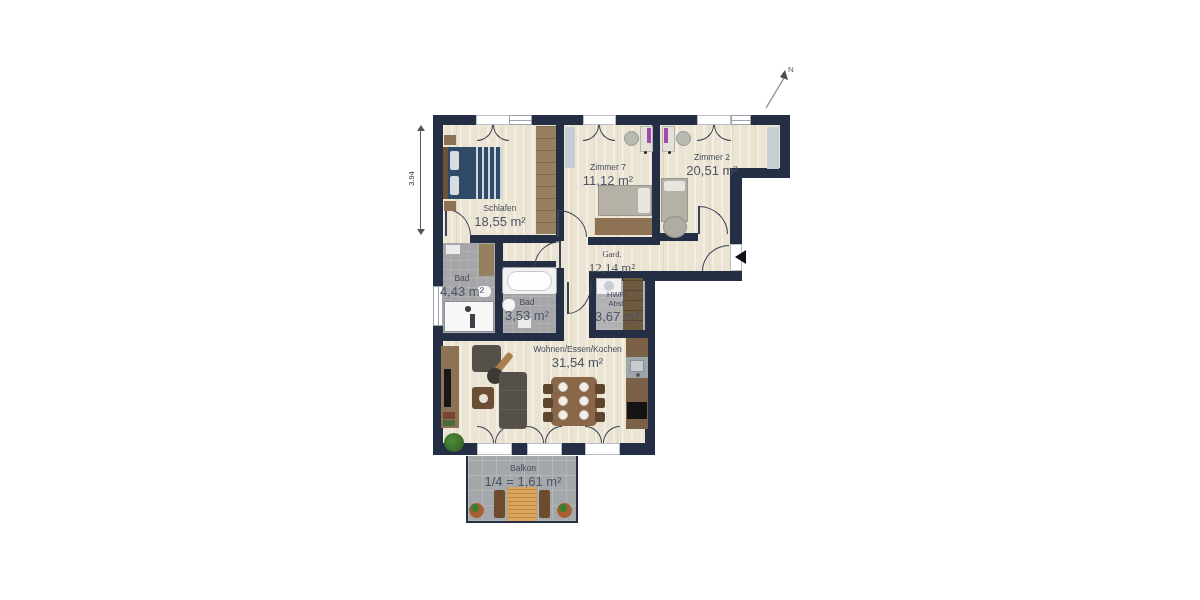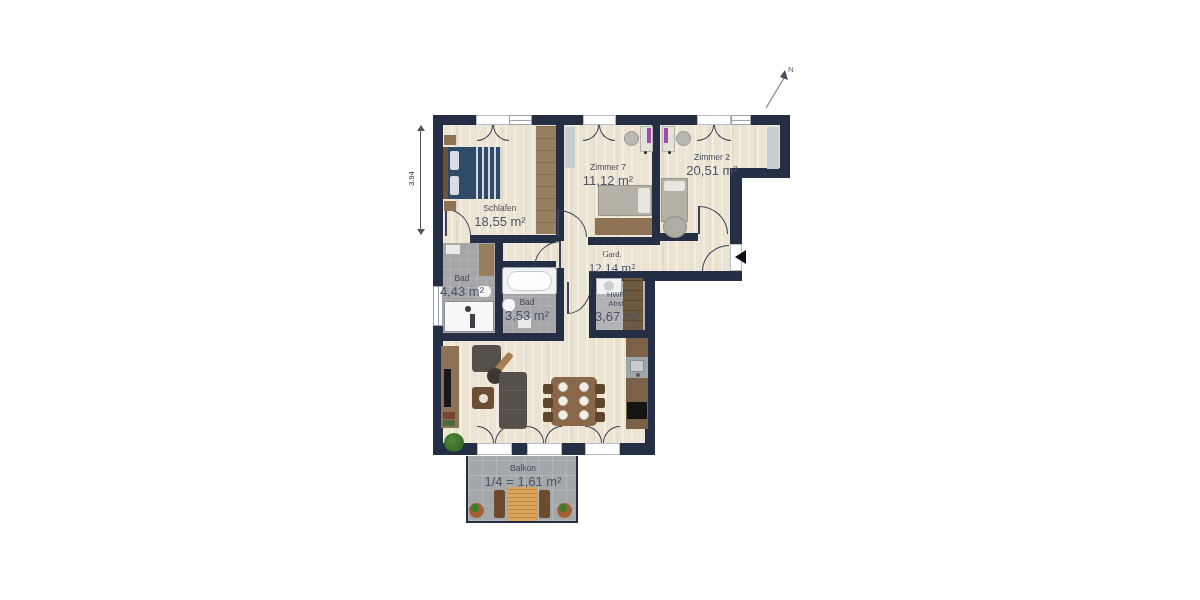--- a/index.html
+++ b/index.html
@@ -209,20 +209,24 @@
   </div>
   <div class="lbl" style="left:499px;top:297px;width:56px;">
     <span class="nm">Bad</span>
     <span class="area">3,53 m²</span>
   </div>
   <div class="lbl" style="left:592px;top:290px;width:50px;font-size:7.5px;">
     <span class="nm">HWR/</span>
     <span class="nm">Abst.</span>
     <span class="area">3,67 m²</span>
   </div>
+  <div class="lbl" style="left:495px;top:344px;width:165px;">
+    <span class="nm">Wohnen/Essen/Kochen</span>
+    <span class="area">31,54 m²</span>
+  </div>
   <div class="lbl" style="left:477px;top:463px;width:92px;">
     <span class="nm">Balkon</span>
     <span class="area">1/4 = 1,61 m²</span>
   </div>
 
   <div class="f" style="left:420px;top:127px;width:1px;height:106px;background:#555;"></div>
   <div class="f" style="left:417px;top:125px;width:0;height:0;border-left:4px solid transparent;border-right:4px solid transparent;border-bottom:6px solid #555;"></div>
   <div class="f" style="left:417px;top:229px;width:0;height:0;border-left:4px solid transparent;border-right:4px solid transparent;border-top:6px solid #555;"></div>
   <div class="dimtxt" style="left:400px;top:174px;width:22px;text-align:center;">3.94</div>
 

